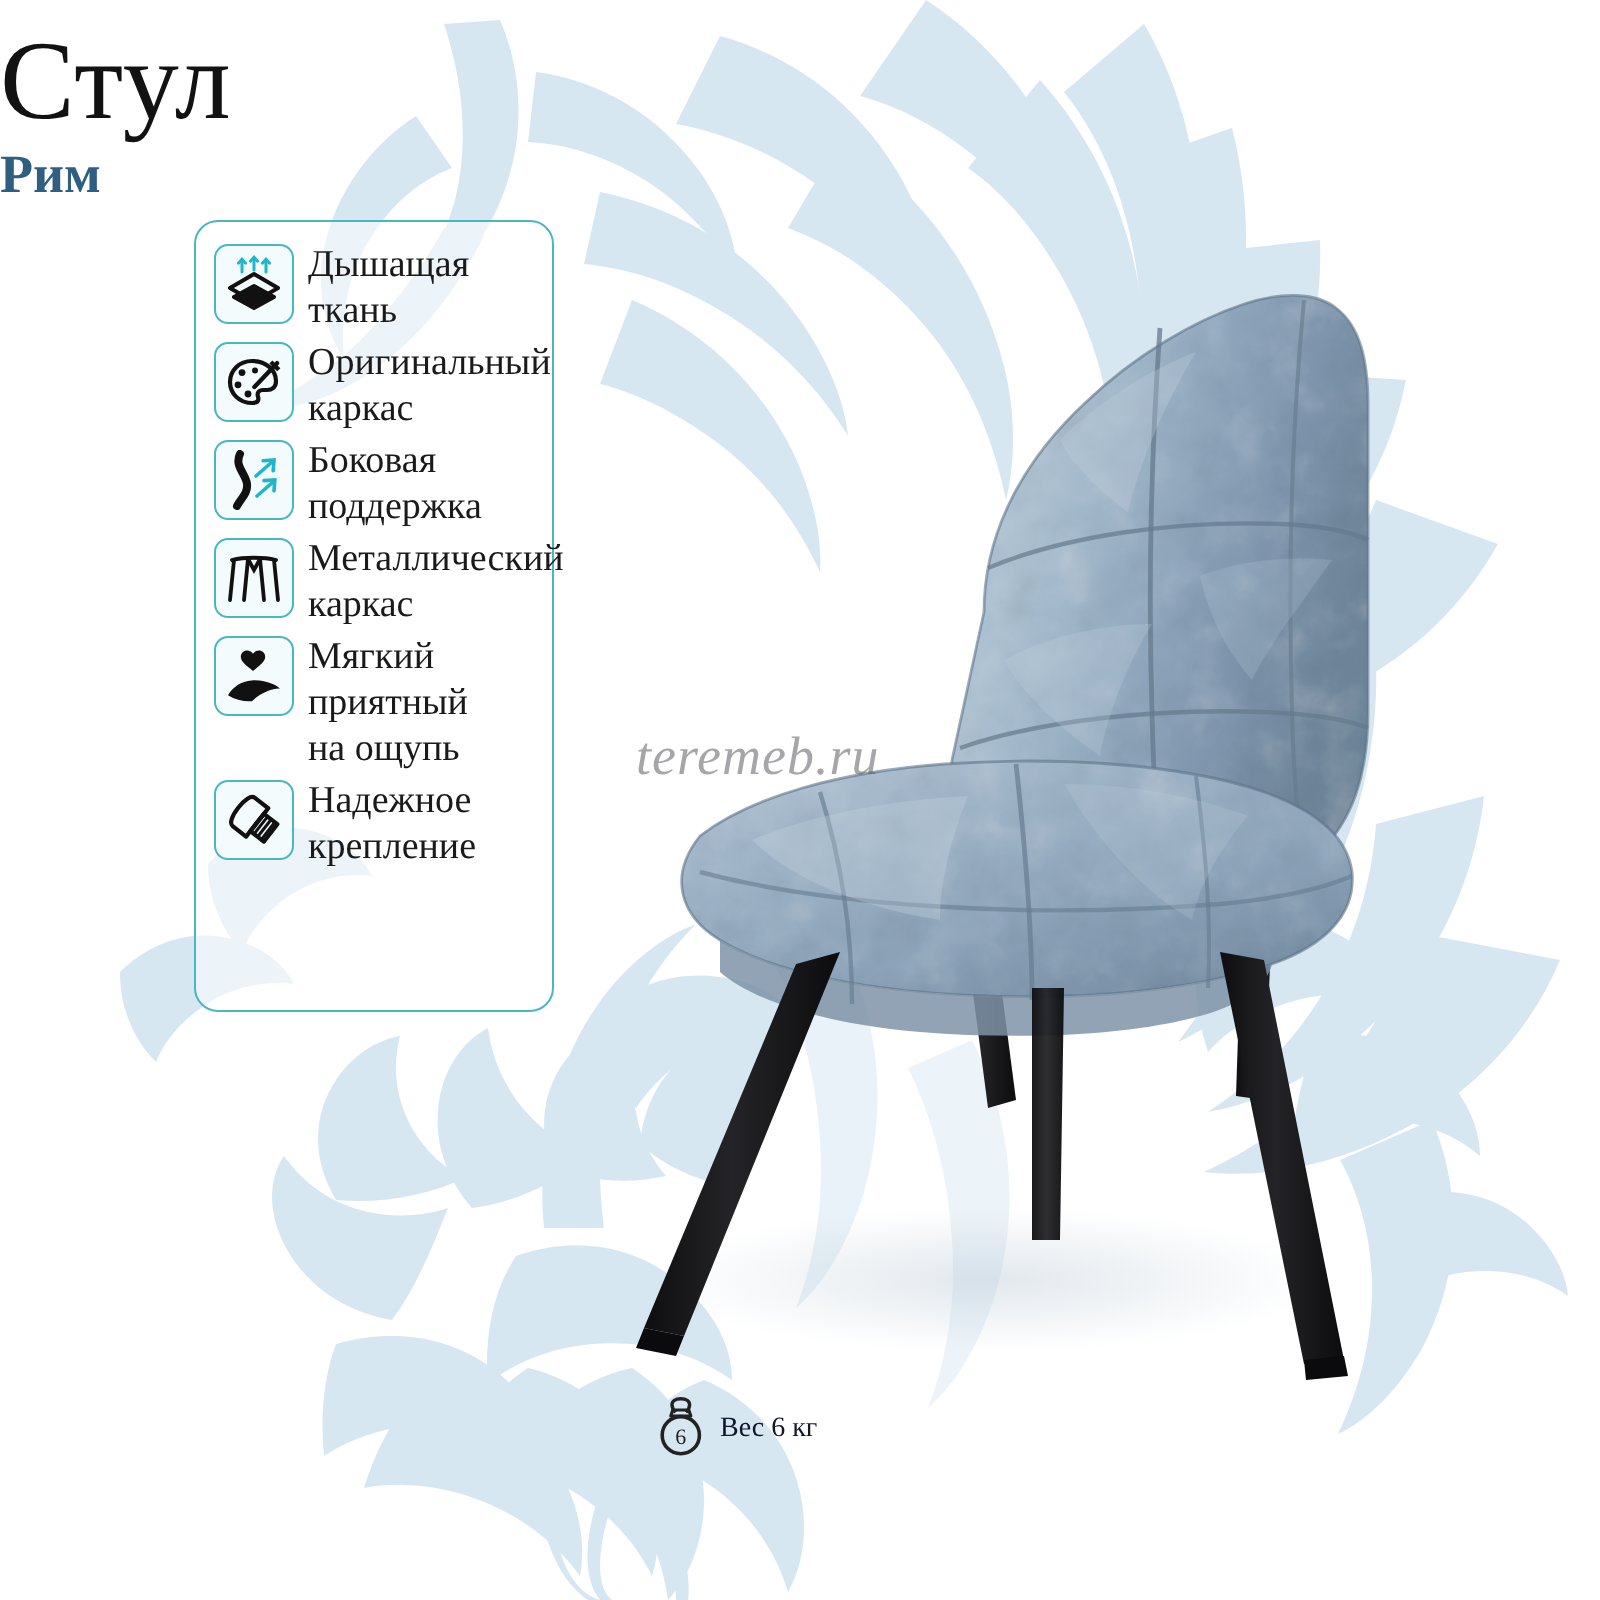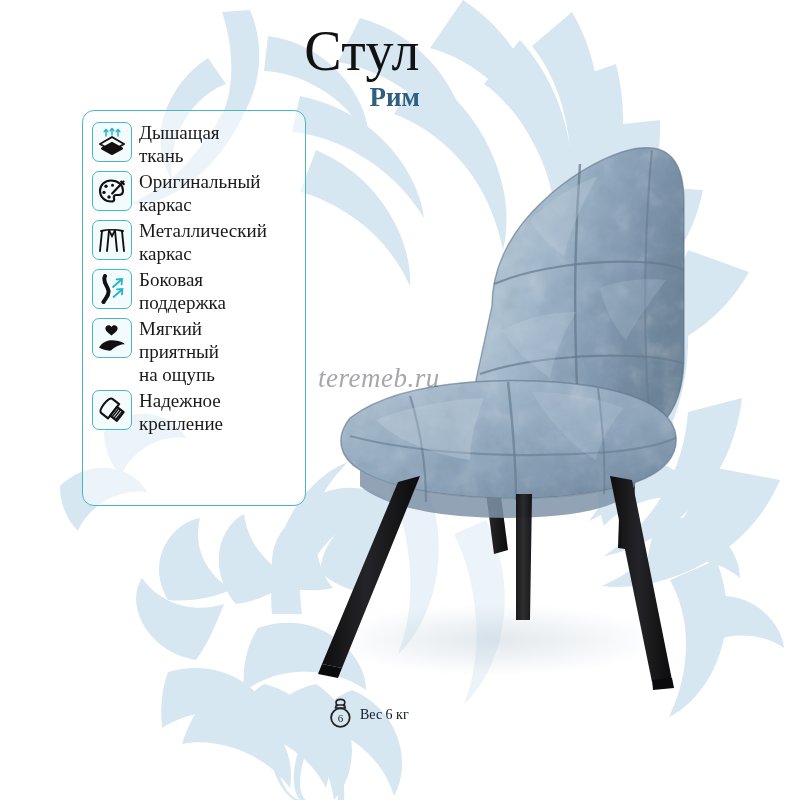--- a/index.html
+++ b/index.html
@@ -23,23 +23,23 @@
     width: 800px;
     height: 800px;
     pointer-events: none;
     z-index: 0;
   }
 
   
   .title-block {
     position: absolute;
     left: 0;
-    top: 22px;
+    top: 12px;
     width: 420px;
-    text-align: right;
+    text-align: left;
     z-index: 5;
   }
   .title-main {
     font-family: "Liberation Serif", "DejaVu Serif", serif;
     font-size: 56px;
     line-height: 58px;
     color: #121212;
     letter-spacing: 0.5px;
     margin: 0;
     font-weight: normal;
@@ -49,23 +49,23 @@
     font-size: 27px;
     line-height: 30px;
     color: #2f5f80;
     margin: 2px 0 0 0;
     font-weight: bold;
   }
 
   
   .feature-panel {
     position: absolute;
-    left: 82px;
+    left: 97px;
     top: 110px;
-    width: 224px;
+    width: 180px;
     height: 396px;
     border: 1.6px solid #49b6c6;
     border-radius: 12px;
     background: rgba(255,255,255,0.55);
     box-sizing: border-box;
     z-index: 6;
     padding: 9px 6px 6px 9px;
   }
   .feature-list {
     display: flex;
@@ -359,48 +359,48 @@
             <path d="M24.2 4.2 L28.2 8.1 L26.6 9.6 L22.7 5.7 Z" fill="#111"></path>
           </svg>
         </div>
         <div class="feature-label">Оригинальный
 каркас</div>
       </div>
 
       <div class="feature-row">
         <div class="feature-icon">
           <svg width="30" height="30" viewBox="0 0 30 30" xmlns="http://www.w3.org/2000/svg">
+            <path d="M8 2 C5 8 11 12 11.5 17 C12 22 8.5 24 6.5 28" fill="none" stroke="#111" stroke-width="4" stroke-linecap="round"></path>
+            <g stroke="#1fb6c9" stroke-width="1.8" stroke-linecap="round" fill="none">
+              <path d="M16 13 L24 6"></path>
+              <path d="M19.6 5.4 L25 5 L24.6 10.4"></path>
+              <path d="M16.5 23 L24.5 16"></path>
+              <path d="M20 15.3 L25.4 15 L25 20.4"></path>
+            </g>
+          </svg>
+        </div>
+        <div class="feature-label">Боковая
+поддержка</div>
+      </div>
+
+      <div class="feature-row">
+        <div class="feature-icon">
+          <svg width="30" height="30" viewBox="0 0 30 30" xmlns="http://www.w3.org/2000/svg">
             <g fill="none" stroke="#111" stroke-width="1.9" stroke-linecap="round">
               <path d="M4 6 C10 4.5 20 4.5 26 6"></path>
               <path d="M5 6 L3 26"></path>
               <path d="M25 6 L27 26"></path>
               <path d="M12 5.5 L10 26"></path>
               <path d="M18 5.5 L20 26"></path>
               <path d="M12 5.5 L15 11 L18 5.5"></path>
             </g>
           </svg>
         </div>
         <div class="feature-label">Металлический
 каркас</div>
-      </div>
-
-      <div class="feature-row">
-        <div class="feature-icon">
-          <svg width="30" height="30" viewBox="0 0 30 30" xmlns="http://www.w3.org/2000/svg">
-            <path d="M8 2 C5 8 11 12 11.5 17 C12 22 8.5 24 6.5 28" fill="none" stroke="#111" stroke-width="4" stroke-linecap="round"></path>
-            <g stroke="#1fb6c9" stroke-width="1.8" stroke-linecap="round" fill="none">
-              <path d="M16 13 L24 6"></path>
-              <path d="M19.6 5.4 L25 5 L24.6 10.4"></path>
-              <path d="M16.5 23 L24.5 16"></path>
-              <path d="M20 15.3 L25.4 15 L25 20.4"></path>
-            </g>
-          </svg>
-        </div>
-        <div class="feature-label">Боковая
-поддержка</div>
       </div>
 
       <div class="feature-row">
         <div class="feature-icon">
           <svg width="30" height="30" viewBox="0 0 30 30" xmlns="http://www.w3.org/2000/svg">
             <path d="M14.5 12.5 C11 9.6 8.4 7.8 8.4 5.4 C8.4 3.6 9.8 2.3 11.6 2.3
                      C12.9 2.3 13.9 3 14.5 3.9 C15.1 3 16.1 2.3 17.4 2.3
                      C19.2 2.3 20.6 3.6 20.6 5.4 C20.6 7.8 18 9.6 14.5 12.5 Z" fill="#111"></path>
             <path d="M2 24.6 C4.4 20.4 8.6 17.6 13.8 17.2 C17.4 16.9 21 17.6 24.4 19
                      C26 19.7 27.2 20.5 28 21.3 C26.4 21.2 24 21.6 21.6 22.6

